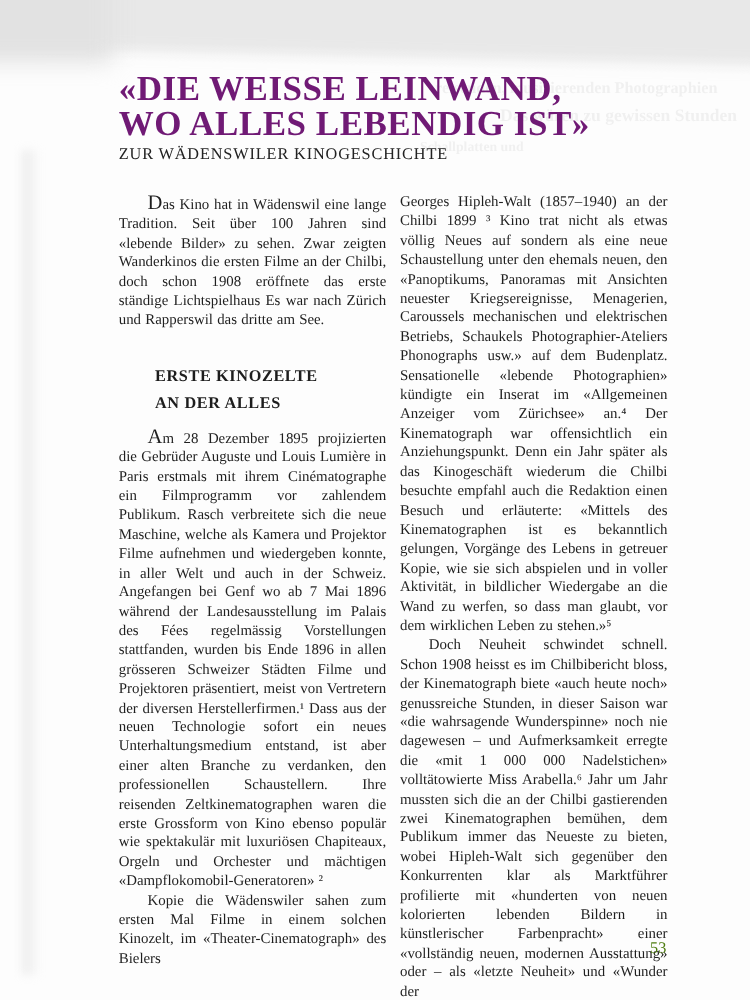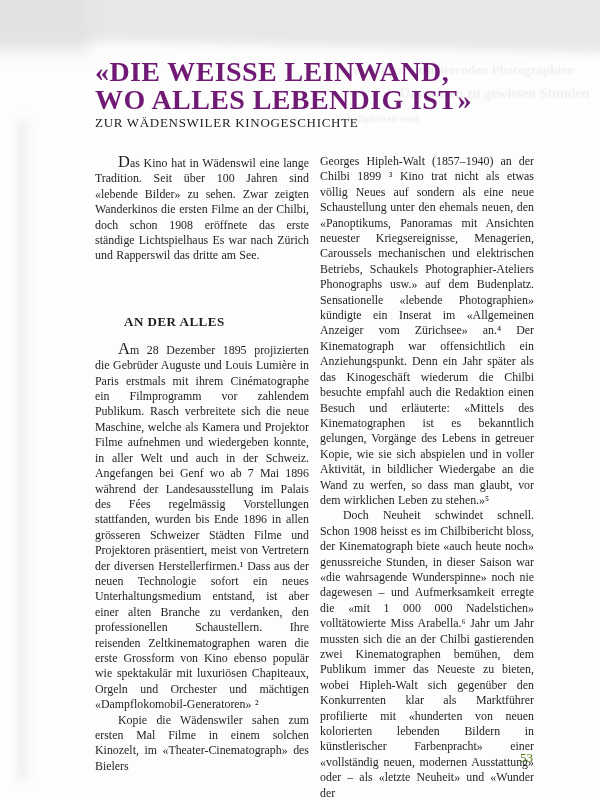--- a/index.html
+++ b/index.html
@@ -150,21 +150,21 @@
   </h1>
 
   <h2 class="page-subtitle">ZUR WÄDENSWILER KINOGESCHICHTE</h2>
 
   <div class="columns">
 
     <div class="col col-left">
       <p class="indent"><span class="initial">D</span><span>as Kino hat in Wädenswil eine lange Tradition. Seit über 100 Jahren sind «lebende Bilder» zu sehen. Zwar zeigten Wanderkinos die ersten Filme an der Chilbi, doch schon 1908 eröffnete das erste ständige Lichtspielhaus Es war nach Zürich und Rapperswil das dritte am See.</span></p>
 
       <h3 class="section-heading">
-        <br>
+        <span>ERSTE KINOZELTE</span><br>
         <span>AN DER ALLES</span>
       </h3>
 
       <p class="indent"><span class="initial">A</span><span>m 28 Dezember 1895 projizierten die Gebrüder Auguste und Louis Lumière in Paris erstmals mit ihrem Cinématographe ein Filmprogramm vor zahlendem Publikum. Rasch verbreitete sich die neue Maschine, welche als Kamera und Projektor Filme aufnehmen und wiedergeben konnte, in aller Welt und auch in der Schweiz. Angefangen bei Genf wo ab 7 Mai 1896 während der Landesausstellung im Palais des Fées regelmässig Vorstellungen stattfanden, wurden bis Ende 1896 in allen grösseren Schweizer Städten Filme und Projektoren präsentiert, meist von Vertretern der diversen Herstellerfirmen.¹ Dass aus der neuen Technologie sofort ein neues Unterhaltungsmedium entstand, ist aber einer alten Branche zu verdanken, den professionellen Schaustellern. Ihre reisenden Zeltkinematographen waren die erste Grossform von Kino ebenso populär wie spektakulär mit luxuriösen Chapiteaux, Orgeln und Orchester und mächtigen «Dampflokomobil-Generatoren» ²</span></p>
 
       <p class="indent">Kopie die Wädenswiler sahen zum ersten Mal Filme in einem solchen Kinozelt, im «Theater-Cinematograph» des Bielers</p>
     </div>
 
     <div class="col col-right">
       <p>Georges Hipleh-Walt (1857–1940) an der Chilbi 1899 ³ Kino trat nicht als etwas völlig Neues auf sondern als eine neue Schaustellung unter den ehemals neuen, den «Panoptikums, Panoramas mit Ansichten neuester Kriegsereignisse, Menagerien, Caroussels mechanischen und elektrischen Betriebs, Schaukels Photographier-Ateliers Phonographs usw.» auf dem Budenplatz. Sensationelle «lebende Photographien» kündigte ein Inserat im «Allgemeinen Anzeiger vom Zürichsee» an.⁴ Der Kinematograph war offensichtlich ein Anziehungspunkt. Denn ein Jahr später als das Kinogeschäft wiederum die Chilbi besuchte empfahl auch die Redaktion einen Besuch und erläuterte: «Mittels des Kinematographen ist es bekanntlich gelungen, Vorgänge des Lebens in getreuer Kopie, wie sie sich abspielen und in voller Aktivität, in bildlicher Wiedergabe an die Wand zu werfen, so dass man glaubt, vor dem wirklichen Leben zu stehen.»⁵</p>

